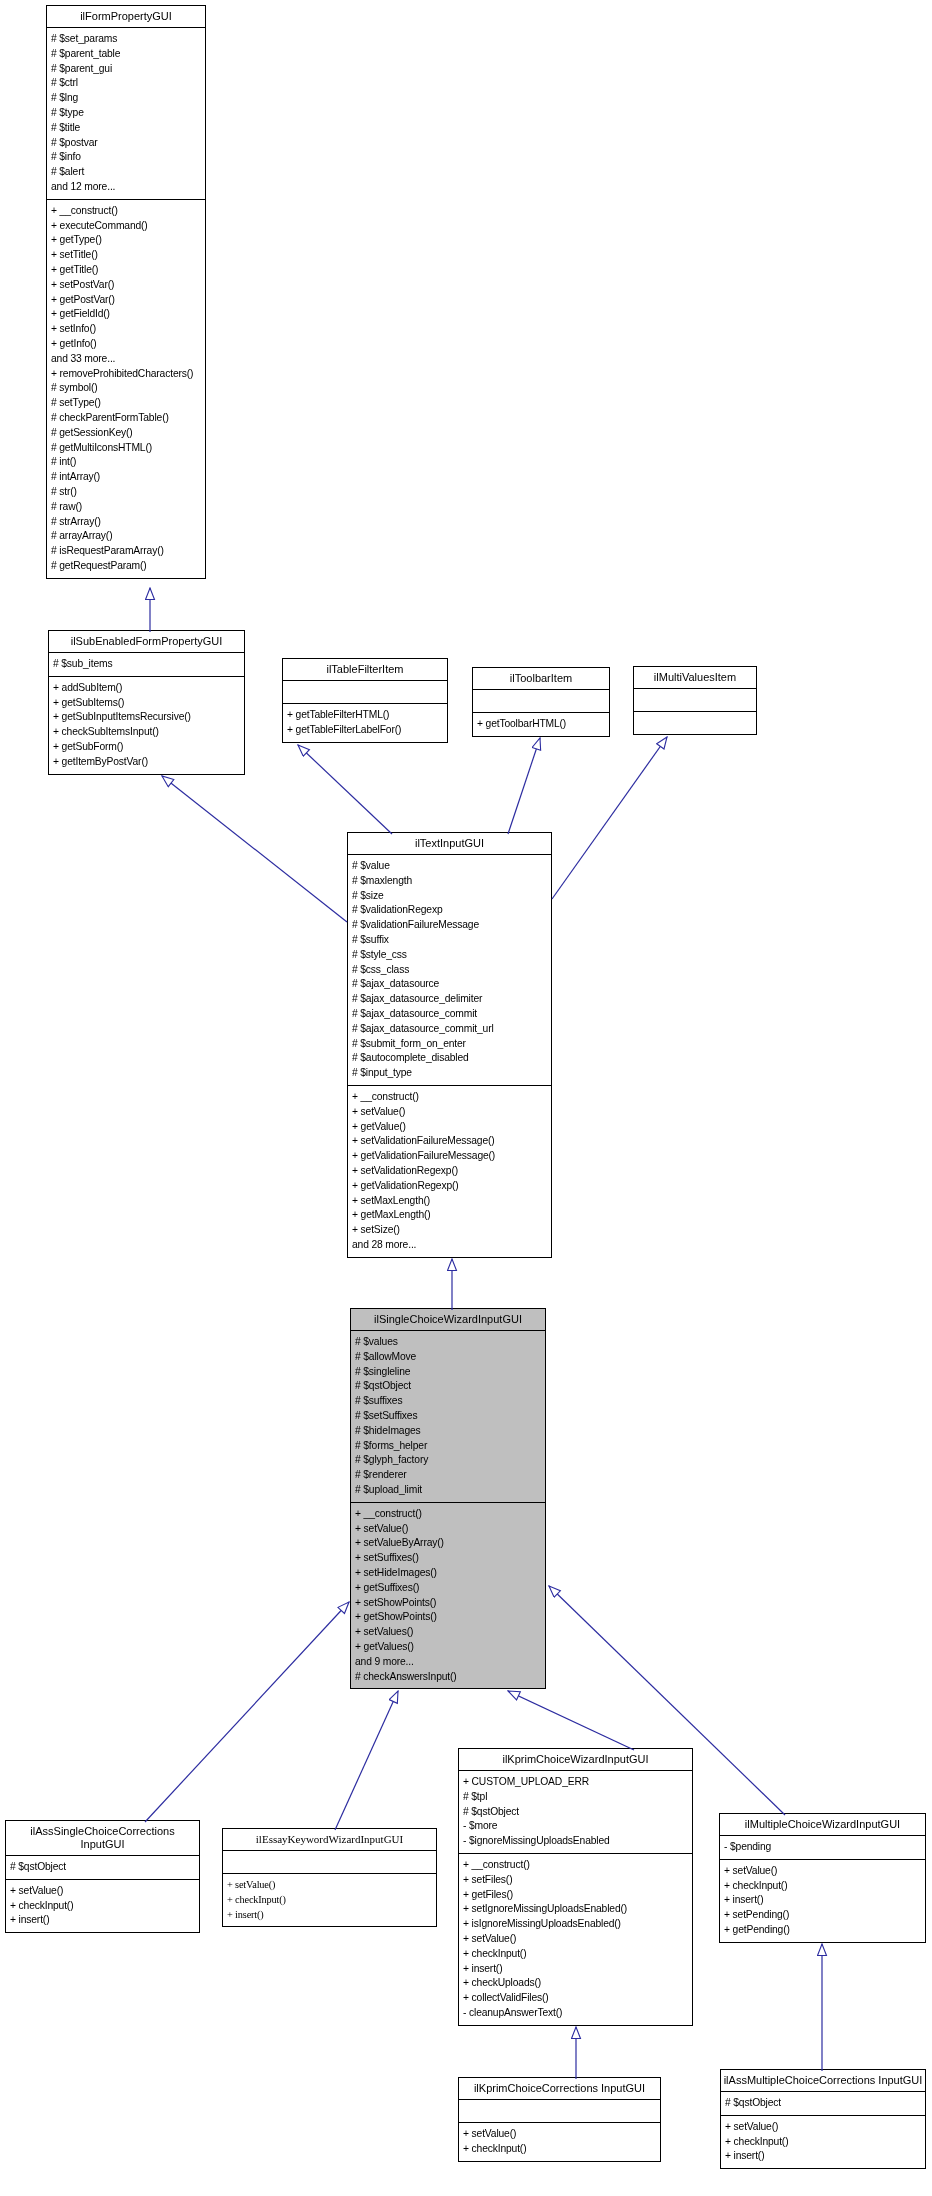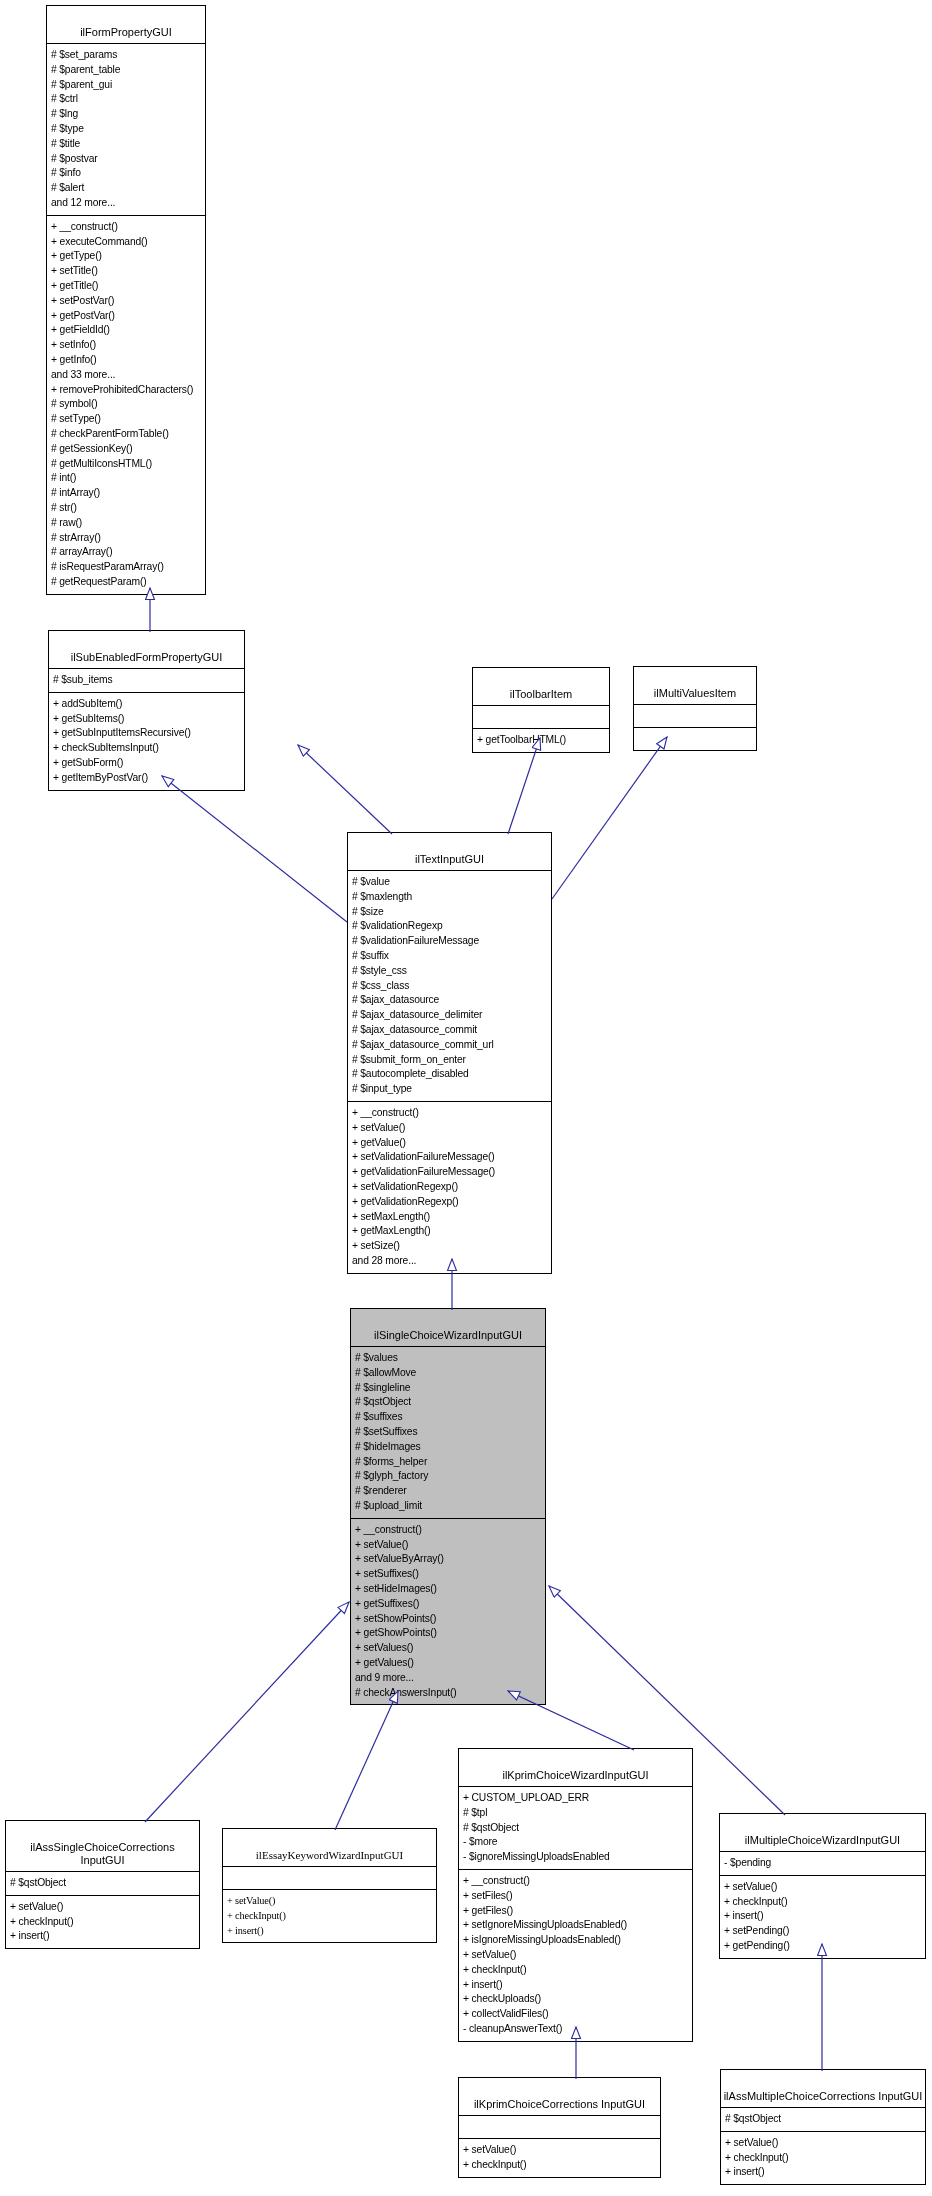--- a/index.html
+++ b/index.html
@@ -1,21 +1,21 @@
 <!DOCTYPE html>
 <html><head>
 <meta charset="utf-8">
 <style>
   html,body{margin:0;padding:0;background:#ffffff;}
   .stage{position:relative;width:932px;height:2196px;background:#ffffff;overflow:hidden;
          font-family:"Liberation Sans","DejaVu Sans",sans-serif;color:#000;}
   .uml{position:absolute;background:#ffffff;border:1px solid #000;box-sizing:border-box;z-index:1;}
   .uml.hl{background:#bfbfbf;}
   .uml .t{font-size:11px;line-height:13px;text-align:center;padding:4px 2px;
-          border-bottom:1px solid #000;margin-top:16px;}
+          border-bottom:1px solid #000;}
   .uml .sec{padding:4px;min-height:14px;}
   .uml .sec + .sec{border-top:1px solid #000;}
   .member{font-size:10.3px;line-height:14.8px;letter-spacing:-0.15px;white-space:nowrap;}
   
   #b1 {left:46px;  top:5px;    width:160px;}
   #b2 {left:48px;  top:630px;  width:197px;}
   #b3 {left:282px; top:658px;  width:166px;}
   #b4 {left:472px; top:667px;  width:138px;}
   #b5 {left:633px; top:666px;  width:124px;}
   #b6 {left:347px; top:832px;  width:205px;}
@@ -85,20 +85,28 @@
     <div class="sec">
         <div class="member">+ addSubItem()</div>
         <div class="member">+ getSubItems()</div>
         <div class="member">+ getSubInputItemsRecursive()</div>
         <div class="member">+ checkSubItemsInput()</div>
         <div class="member">+ getSubForm()</div>
         <div class="member">+ getItemByPostVar()</div>
       </div>
   </div>
 
+  <div class="uml" id="b3">
+    <div class="t">ilTableFilterItem</div>
+    <div class="sec"></div>
+    <div class="sec">
+        <div class="member">+ getTableFilterHTML()</div>
+        <div class="member">+ getTableFilterLabelFor()</div>
+      </div>
+  </div>
 
   <div class="uml" id="b5">
     <div class="t">ilMultiValuesItem</div>
     <div class="sec"></div>
     <div class="sec"></div>
   </div>
 
   <div class="uml" id="b4">
     <div class="t">ilToolbarItem</div>
     <div class="sec"></div>

